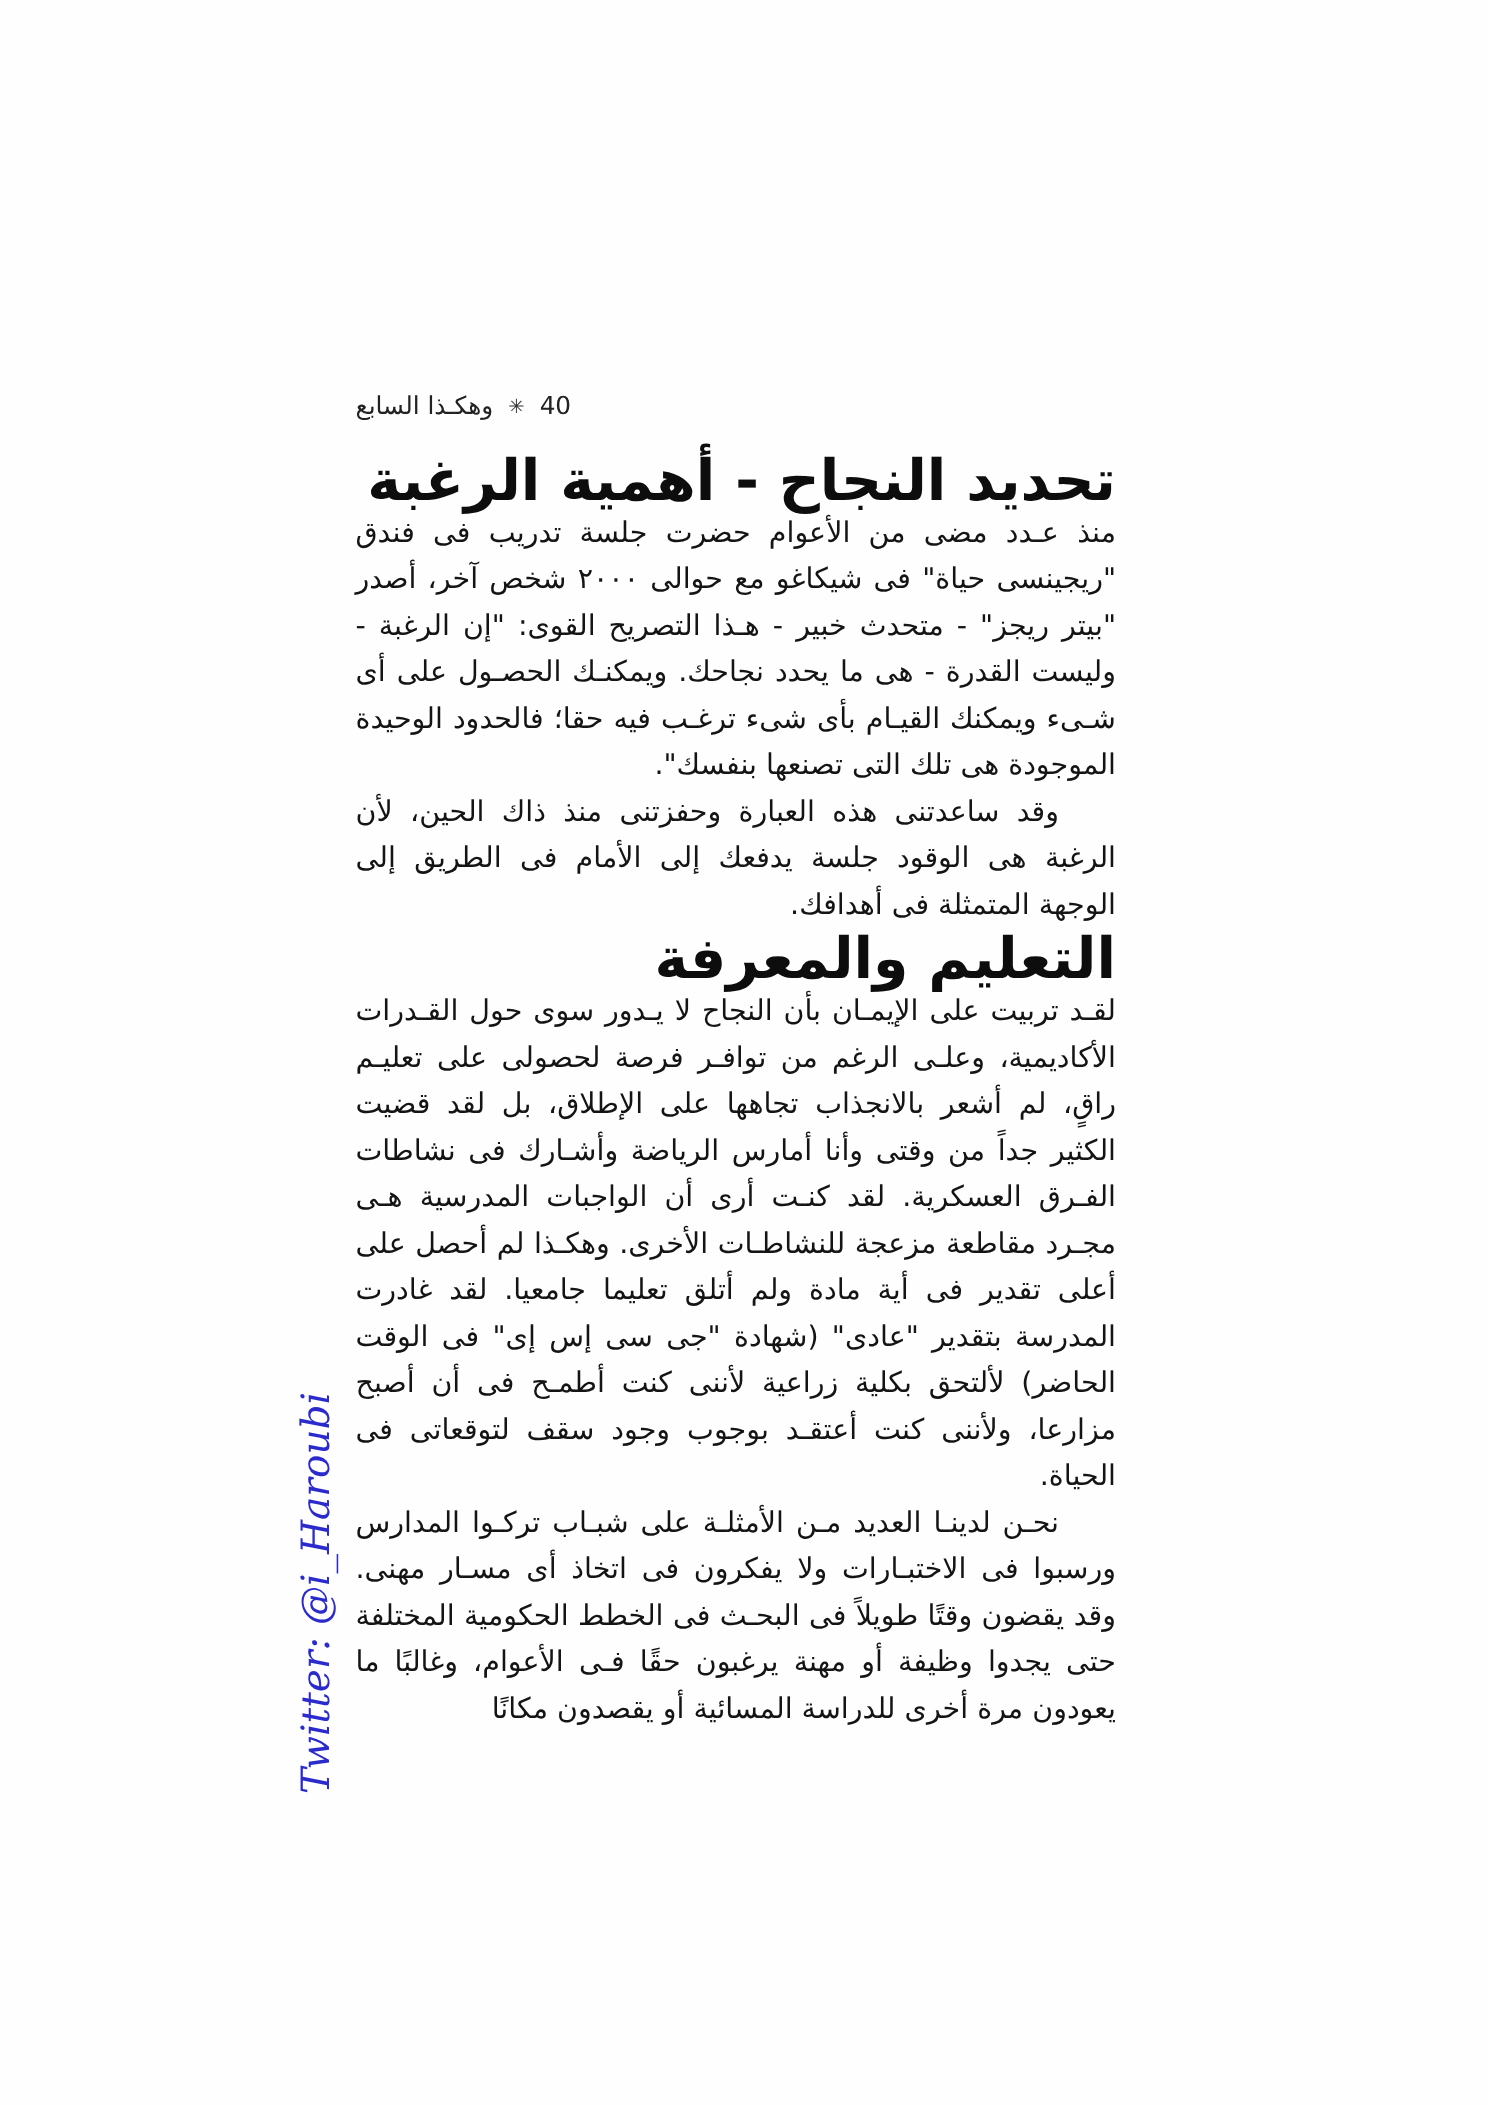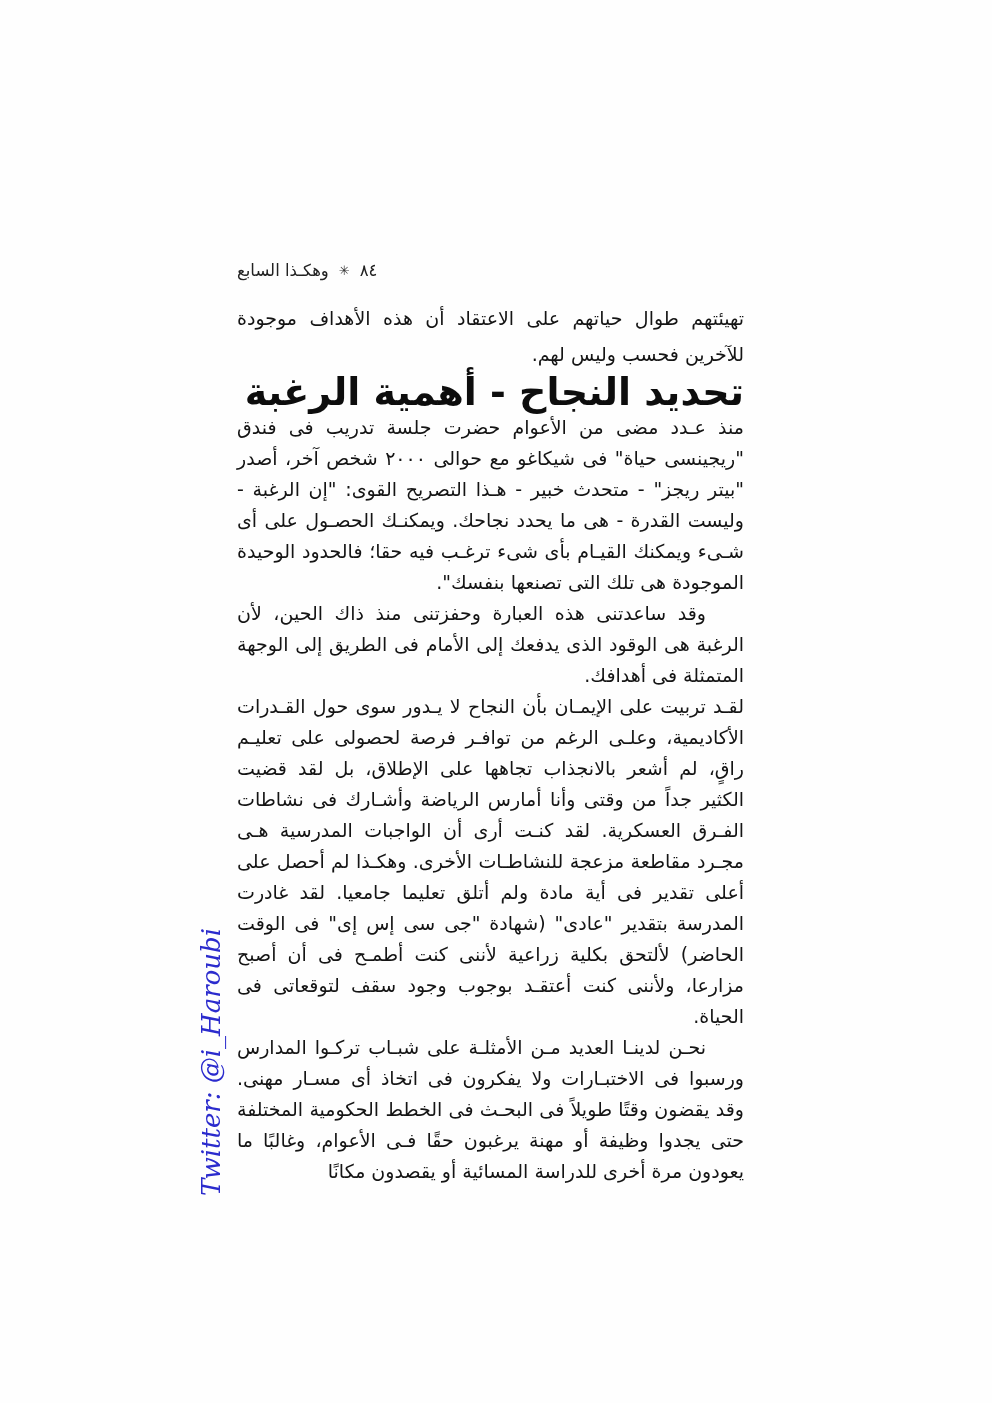--- a/index.html
+++ b/index.html
@@ -86,36 +86,36 @@
 </style>
 </head>
 <body>
 
 <div class="page">
 
   <div class="watermark" style="color: rgb(43, 43, 205);">Twitter: @i_Haroubi</div>
 
   <div class="running-header" dir="rtl">
     <span class="hdr-inner">
-      <span>٨٤</span>
+      <span>40</span>
       <span class="ornament">✳</span>
       <span>وهكـذا السابع</span>
     </span>
   </div>
 
   <div class="content" dir="rtl">
 
-    <p class="para-intro">تهيئتهم طوال حياتهم على الاعتقاد أن هذه الأهداف موجودة للآخرين فحسب وليس لهم.</p>
 
     <h2 class="section-heading h1-spacing">تحديد النجاح - أهمية الرغبة</h2>
 
     <p>منذ عـدد مضى من الأعوام حضرت جلسة تدريب فى فندق "ريجينسى حياة" فى شيكاغو مع حوالى ٢٠٠٠ شخص آخر، أصدر "بيتر ريجز" - متحدث خبير - هـذا التصريح القوى: "إن الرغبة - وليست القدرة - هى ما يحدد نجاحك. ويمكنـك الحصـول على أى شـىء ويمكنك القيـام بأى شىء ترغـب فيه حقا؛ فالحدود الوحيدة الموجودة هى تلك التى تصنعها بنفسك".</p>
 
-    <p class="indent-first">وقد ساعدتنى هذه العبارة وحفزتنى منذ ذاك الحين، لأن الرغبة هى الوقود الذى يدفعك إلى الأمام فى الطريق إلى الوجهة المتمثلة فى أهدافك.</p>
+    <p class="indent-first">وقد ساعدتنى هذه العبارة وحفزتنى منذ ذاك الحين، لأن الرغبة هى الوقود جلسة يدفعك إلى الأمام فى الطريق إلى الوجهة المتمثلة فى أهدافك.</p>
 
+    <h2 class="section-heading h2-spacing">التعليم والمعرفة</h2>
 
     <p>لقـد تربيت على الإيمـان بأن النجاح لا يـدور سوى حول القـدرات الأكاديمية، وعلـى الرغم من توافـر فرصة لحصولى على تعليـم راقٍ، لم أشعر بالانجذاب تجاهها على الإطلاق، بل لقد قضيت الكثير جداً من وقتى وأنا أمارس الرياضة وأشـارك فى نشاطات الفـرق العسكرية. لقد كنـت أرى أن الواجبات المدرسية هـى مجـرد مقاطعة مزعجة للنشاطـات الأخرى. وهكـذا لم أحصل على أعلى تقدير فى أية مادة ولم أتلق تعليما جامعيا. لقد غادرت المدرسة بتقدير "عادى" (شهادة "جى سى إس إى" فى الوقت الحاضر) لألتحق بكلية زراعية لأننى كنت أطمـح فى أن أصبح مزارعا، ولأننى كنت أعتقـد بوجوب وجود سقف لتوقعاتى فى الحياة.</p>
 
     <p class="indent-first">نحـن لدينـا العديد مـن الأمثلـة على شبـاب تركـوا المدارس ورسبوا فى الاختبـارات ولا يفكرون فى اتخاذ أى مسـار مهنى. وقد يقضون وقتًا طويلاً فى البحـث فى الخطط الحكومية المختلفة حتى يجدوا وظيفة أو مهنة يرغبون حقًا فـى الأعوام، وغالبًا ما يعودون مرة أخرى للدراسة المسائية أو يقصدون مكانًا</p>
 
   </div>
 
 </div>
 
 </body></html>

